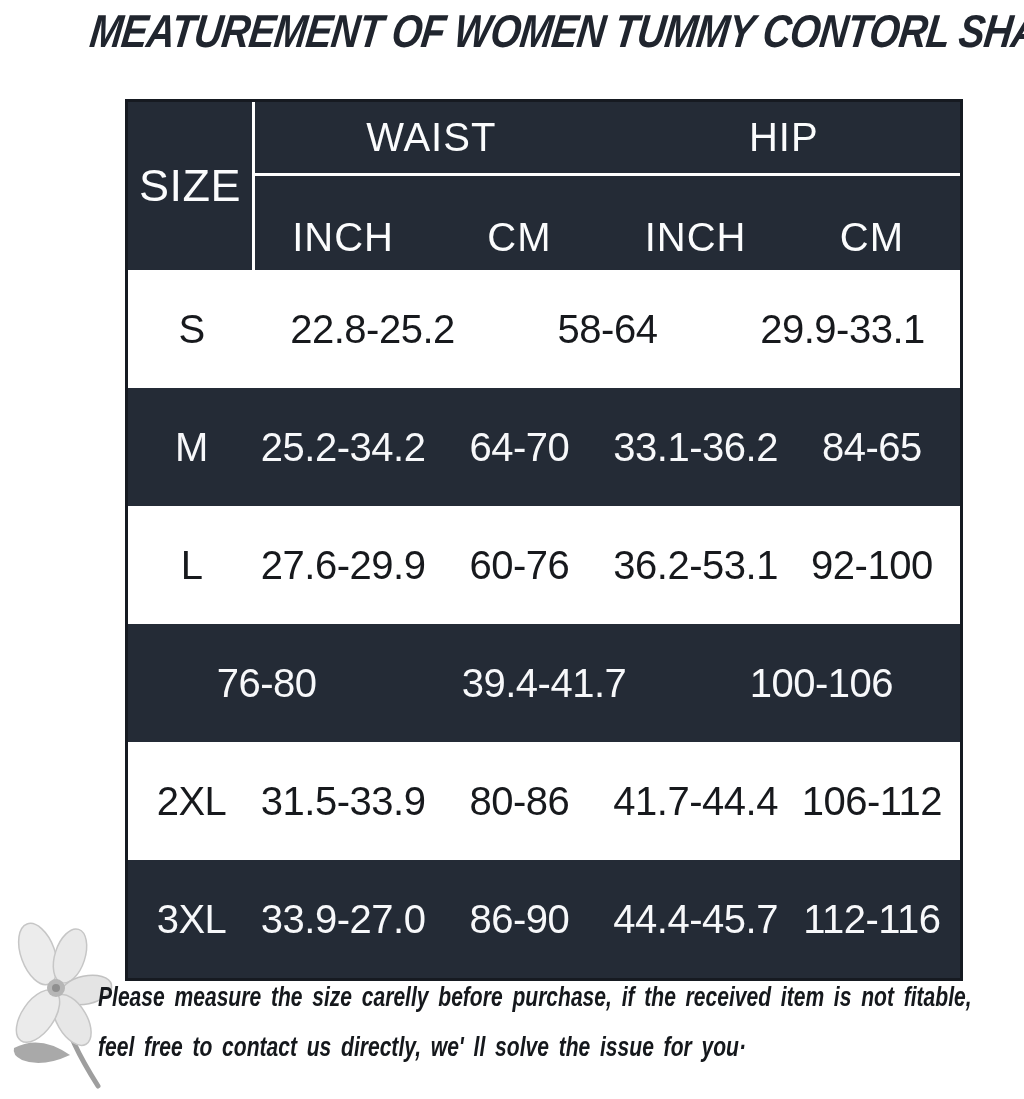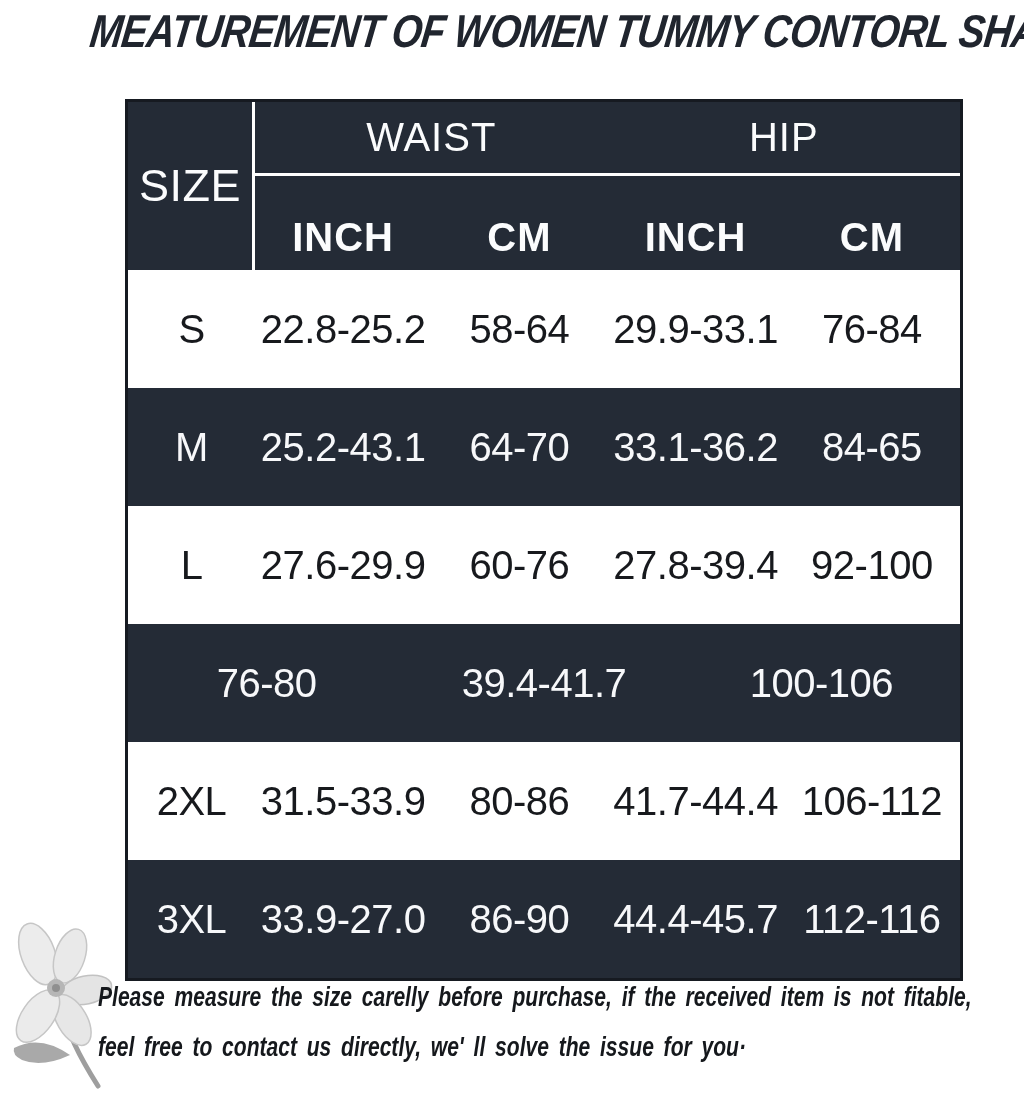--- a/index.html
+++ b/index.html
@@ -42,21 +42,21 @@
     font-size: 45px;
     border-right: 3px solid #ffffff;
     letter-spacing: 0.5px;
   }
   .head-right { flex: 1 1 auto; display: flex; flex-direction: column; gap: 28px; }
   .group-row { display: flex; height: 74px; border-bottom: 3px solid #ffffff; }
   .group-cell {
     flex: 1; display: flex; align-items: center; justify-content: center;
     font-size: 40px; letter-spacing: 1px;
   }
-  .sub-row { display: flex; height: 66px; font-weight: bold; }
+  .sub-row { display: flex; height: 66px; }
   .sub-cell {
     flex: 1; display: flex; align-items: center; justify-content: center;
     font-size: 40px; letter-spacing: 1px;
   }
   .tbody { display: block; }
   .trow { display: flex; height: 118px; align-items: center; font-size: 40px; letter-spacing: -0.5px; }
   .trow:nth-child(odd)  { background: #ffffff; color: #17191d; }
   .trow:nth-child(even) { background: #242b36; color: #f7f8fa; }
   .cell { flex: 1; text-align: center; }
   .cell-size { flex: 0 0 127px; }
@@ -100,36 +100,35 @@
         <div class="sub-cell">CM</div>
       </div>
     </div>
   </div>
   <div class="tbody" id="tbody">
   <div class="trow">
     <div class="cell cell-size">S</div>
     <div class="cell">22.8-25.2</div>
     <div class="cell">58-64</div>
     <div class="cell">29.9-33.1</div>
-    <div class="cell">76-84</div>
   </div>
 
   <div class="trow">
     <div class="cell cell-size">M</div>
-    <div class="cell">25.2-43.1</div>
+    <div class="cell">25.2-34.2</div>
     <div class="cell">64-70</div>
     <div class="cell">33.1-36.2</div>
     <div class="cell">84-65</div>
   </div>
 
   <div class="trow">
     <div class="cell cell-size">L</div>
     <div class="cell">27.6-29.9</div>
     <div class="cell">60-76</div>
-    <div class="cell">27.8-39.4</div>
+    <div class="cell">36.2-53.1</div>
     <div class="cell">92-100</div>
   </div>
 
   <div class="trow">
     <div class="cell">76-80</div>
     <div class="cell">39.4-41.7</div>
     <div class="cell">100-106</div>
   </div>
 
   <div class="trow">

